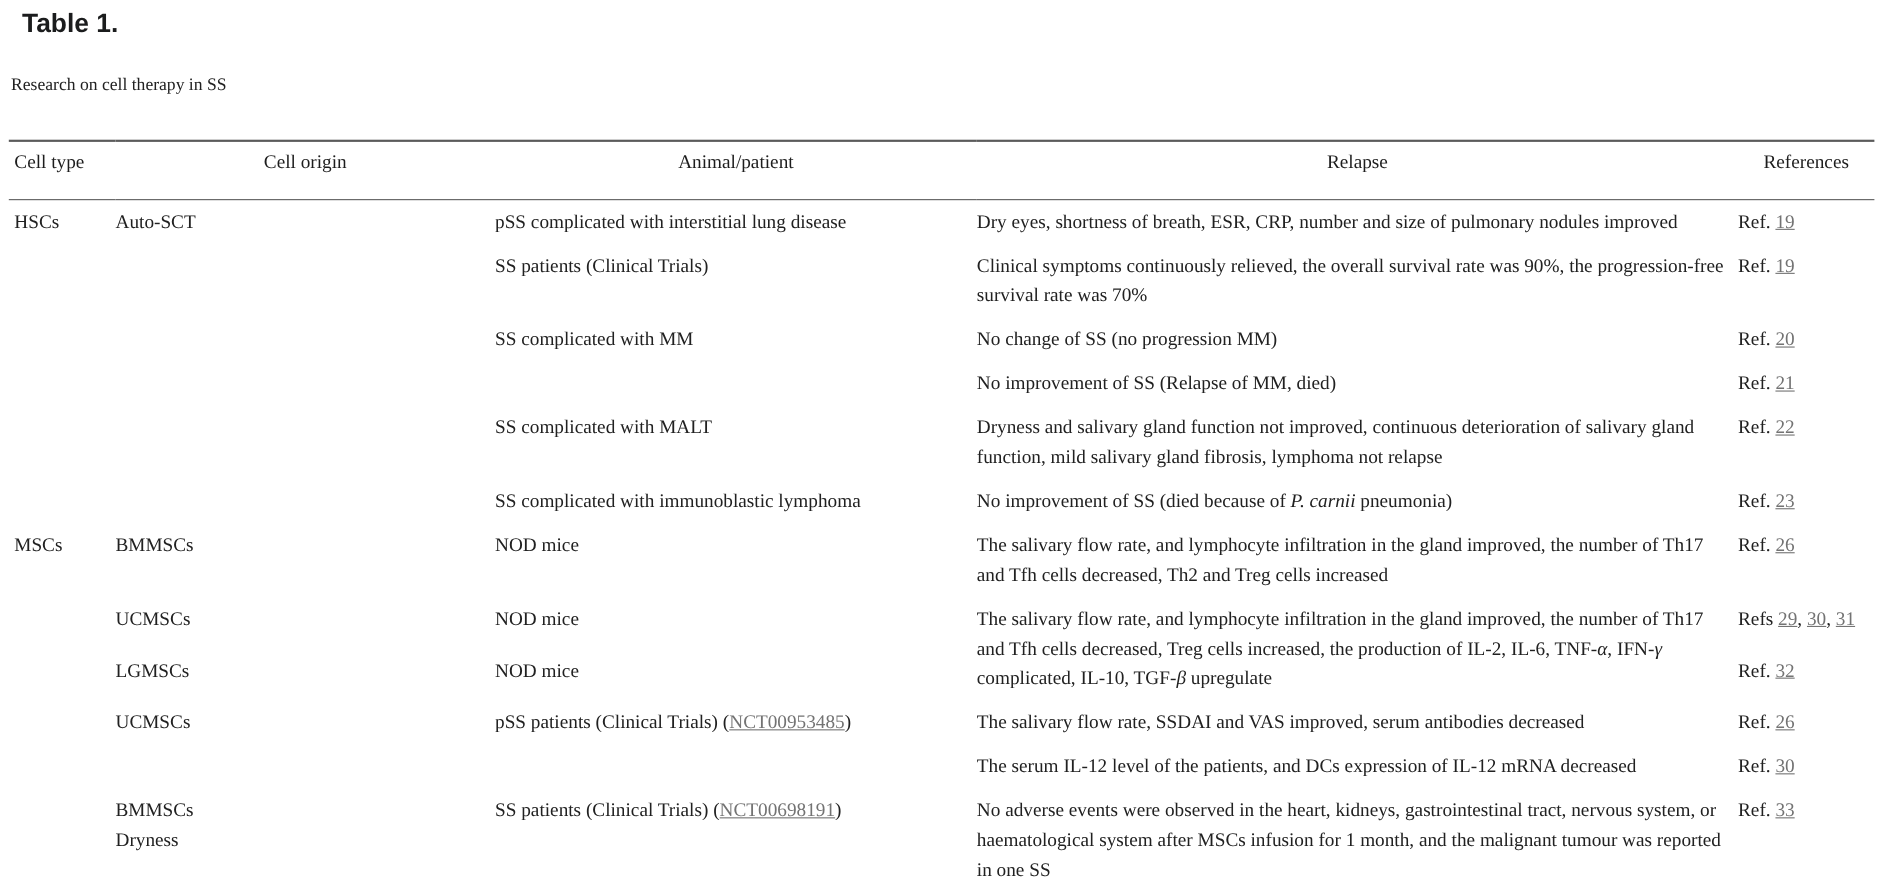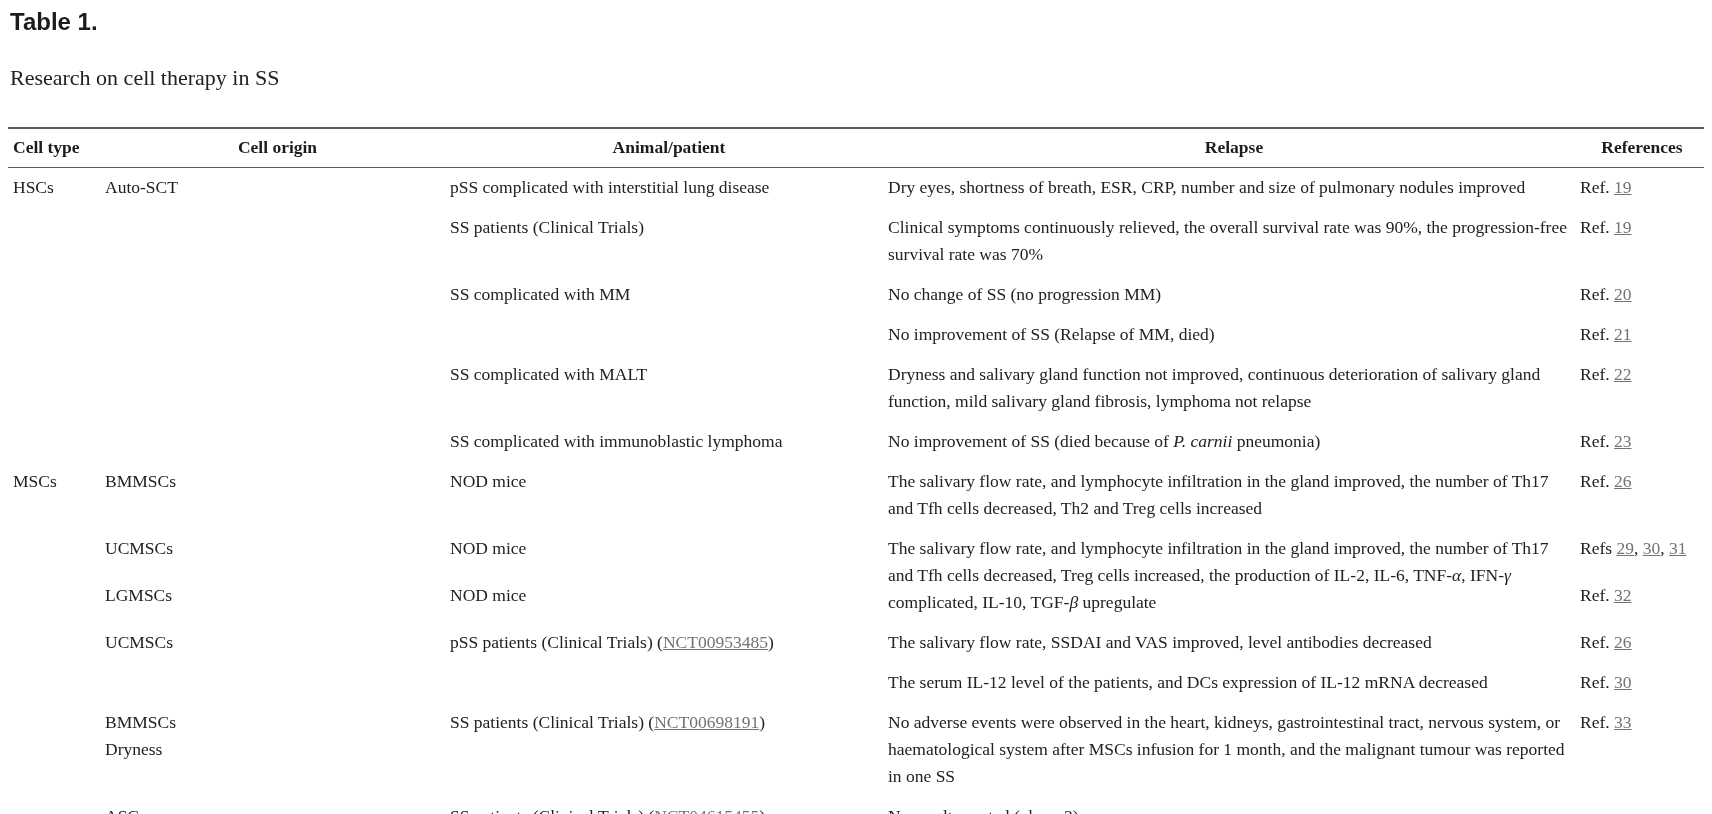--- a/index.html
+++ b/index.html
@@ -11,39 +11,39 @@
     overflow: hidden;
     font-family: "Liberation Serif", serif;
     color: #212121;
   }
   .table-title {
     font-family: "Liberation Sans", sans-serif;
     font-weight: 700;
     font-size: 24px;
     line-height: 28px;
     color: #1b1c1d;
-    margin: 2px 0 0 2px;
+    margin: 2px 0 0 12px;
   }
   .table-caption {
-    font-size: 22px;
+    font-size: 16px;
     line-height: 22px;
     margin: 31px 0 4px 2px;
     color: #212121;
   }
   table.data-table {
     width: 100%;
     border-collapse: collapse;
     table-layout: fixed;
     margin-top: 38px;
   }
   thead th {
     font-size: 17.5px;
-    font-weight: 700;
+    font-weight: 400;
     text-align: center;
-    padding: 8px 4px 9px 4px;
+    padding: 8px 4px 23px 4px;
     border-top: 2px solid #5b5b5b;
     border-bottom: 1px solid #5b5b5b;
     color: #1d1d1d;
   }
   thead th:first-child { text-align: left; padding-left: 5px; }
   tbody td {
     vertical-align: top;
     font-size: 17.5px;
     line-height: 27px;
     padding: 6px 8px 7px 0;
@@ -204,21 +204,21 @@
       </tr>
       <tr>
         <td></td>
         <td>
           <div class="cell-line"><span>UCMSCs</span></div>
         </td>
         <td>
           <div class="cell-line"><span>pSS patients (Clinical Trials) (</span><a href="#">NCT00953485</a><span>)</span></div>
         </td>
         <td>
-          <div class="cell-line"><span>The salivary flow rate, SSDAI and VAS improved, level antibodies decreased</span></div>
+          <div class="cell-line"><span>The salivary flow rate, SSDAI and VAS improved, serum antibodies decreased</span></div>
         </td>
         <td class="refs">
           <div class="cell-line"><span>Ref. </span><a href="#">26</a></div>
         </td>
       </tr>
       <tr>
         <td></td>
         <td></td>
         <td></td>
         <td>

